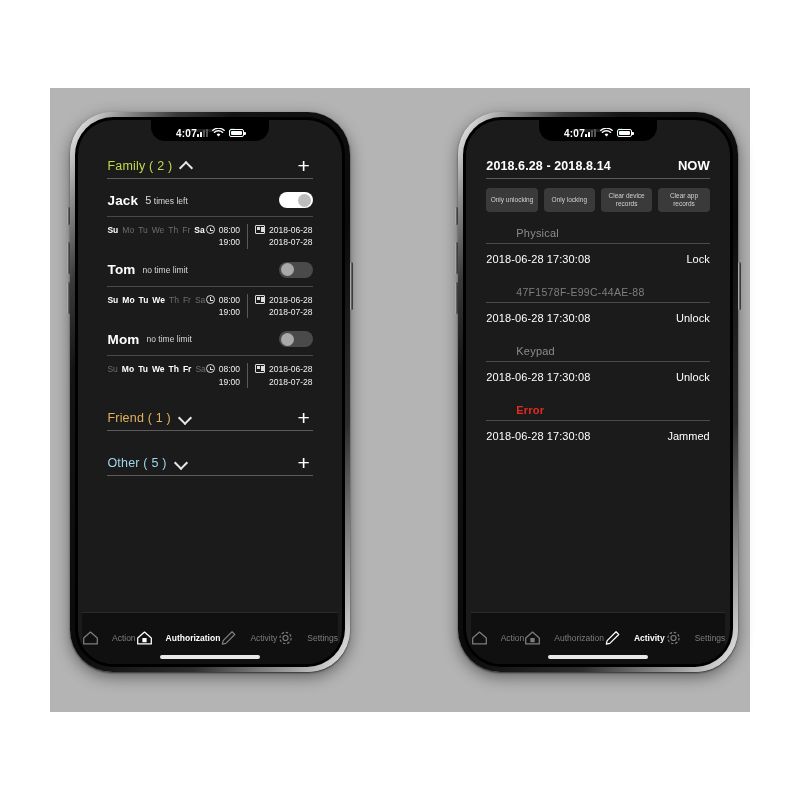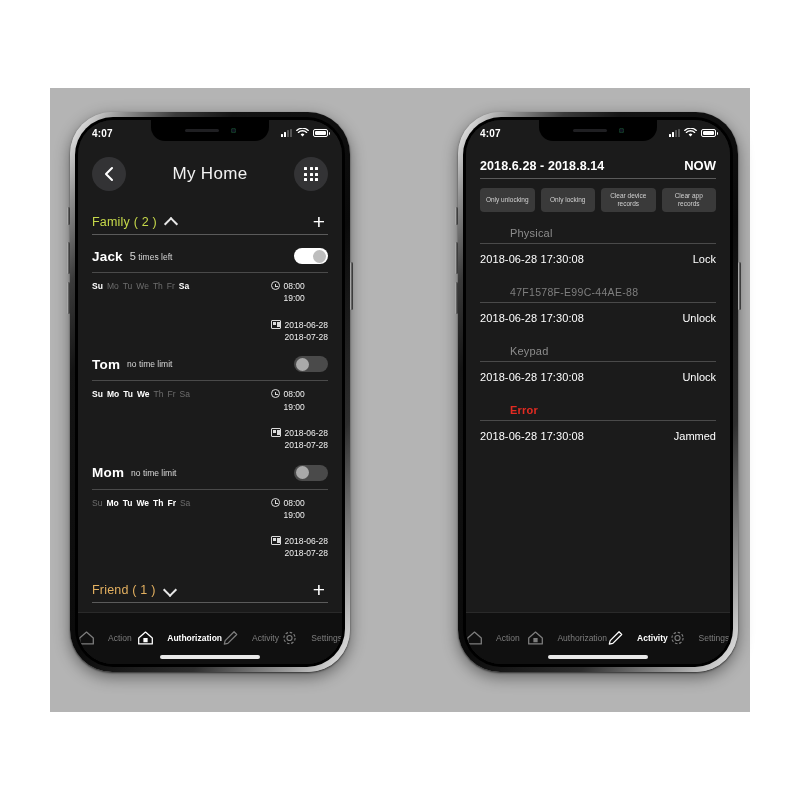--- a/index.html
+++ b/index.html
@@ -35,21 +35,21 @@
     border-radius: 38px;
     background: #000;
     padding: 3px;
   }
   .screen {
     position: relative;
     width: 100%; height: 100%;
     border-radius: 35px;
     background: #1b1b1b;
     overflow: hidden;
-    display: flex; flex-direction: column;
+    display: flex; flex-direction: column; align-items: center;
   }
 
   
   .btn-side {
     position: absolute;
     background: linear-gradient(90deg,#cfcfcf,#6e6e6e 40%,#2a2a2a);
     border-radius: 2px;
   }
   .phone.left .btn-side.sl1 { left:-3px; top:95px;  width:3px; height:18px; }
   .phone.left .btn-side.sl2 { left:-3px; top:130px; width:3px; height:32px; }
@@ -153,21 +153,21 @@
   .toggle.on i { right: 2px; background:#bdbdbd; }
   .toggle.off i { left: 2px; }
 
   .user-sep { height:1px; background:#4a4a4a; margin-top: 8px; }
 
   .sched { display:flex; align-items:flex-start; padding: 7px 0 2px 0; }
   .days { display:flex; gap:4px; font-size:8.5px; padding-top:1px; }
   .days span { color:#fff; }
   .days span.dim { color:#6d6d6d; }
   .days span.on { font-weight:700; }
-  .sched-right { margin-left:auto; display:flex; align-items:flex-start; gap:7px;flex-direction:column; }
+  .sched-right { margin-left:auto; display:flex; align-items:flex-start; gap:7px; }
   .timeblk, .dateblk { display:flex; align-items:flex-start; gap:4px; }
   .clock-ic { width:9px; height:9px; border:1px solid #dcdcdc; border-radius:50%; position:relative; margin-top:1px; flex:0 0 9px;}
   .clock-ic::before{content:"";position:absolute;left:3.2px;top:1.5px;width:1px;height:3px;background:#dcdcdc;}
   .clock-ic::after{content:"";position:absolute;left:3.6px;top:4px;width:3px;height:1px;background:#dcdcdc;}
   .cal-ic { width:10px; height:9px; border:1px solid #dcdcdc; border-radius:1px; position:relative; margin-top:1px; flex:0 0 10px;}
   .cal-ic::before{content:"";position:absolute;left:1px;top:1px;width:3px;height:3px;background:#dcdcdc;}
   .cal-ic::after{content:"";position:absolute;left:5px;top:1px;width:3px;height:5px;background:#dcdcdc;}
   .vdiv { width:1px; align-self:stretch; background:#5a5a5a; }
   .twoline { font-size:8.5px; color:#f0f0f0; line-height:1.45; text-align:right; white-space:nowrap;}
 
@@ -239,41 +239,20 @@
               <path d="M6.5 8.6 L4.6 6.4 A3 3 0 0 1 8.4 6.4 Z" fill="#fff"></path>
               <path d="M2.3 4.4 A6.2 6.2 0 0 1 10.7 4.4" stroke="#fff" stroke-width="1.3" fill="none" stroke-linecap="round"></path>
               <path d="M0.7 2.4 A8.8 8.8 0 0 1 12.3 2.4" stroke="#fff" stroke-width="1.3" fill="none" stroke-linecap="round"></path>
             </svg>
             <div class="bat">
                 <i></i>
               </div>
           </div>
         </div>
 
-        <div class="appbar">
-          <div class="circ-btn">
-            <svg width="12" height="16" viewBox="0 0 12 16">
-              <path d="M9 2 L3 8 L9 14" stroke="#fff" stroke-width="2.1" fill="none" stroke-linecap="round" stroke-linejoin="round"></path>
-            </svg>
-          </div>
-          <div class="title">My Home</div>
-          <div class="circ-btn">
-            <div class="grid3">
-              <i></i>
-                <i></i>
-                <i></i>
-                <i></i>
-                <i></i>
-                <i></i>
-                <i></i>
-                <i></i>
-                <i></i>
-            </div>
-          </div>
-        </div>
 
         <div class="body">
 
           <div class="group-head">
             <div class="group-label" style="color:#c6d94a">Family ( 2 )</div>
             <div class="chev"></div>
             <div class="plus">+</div>
           </div>
           <div class="rule"></div>
 

